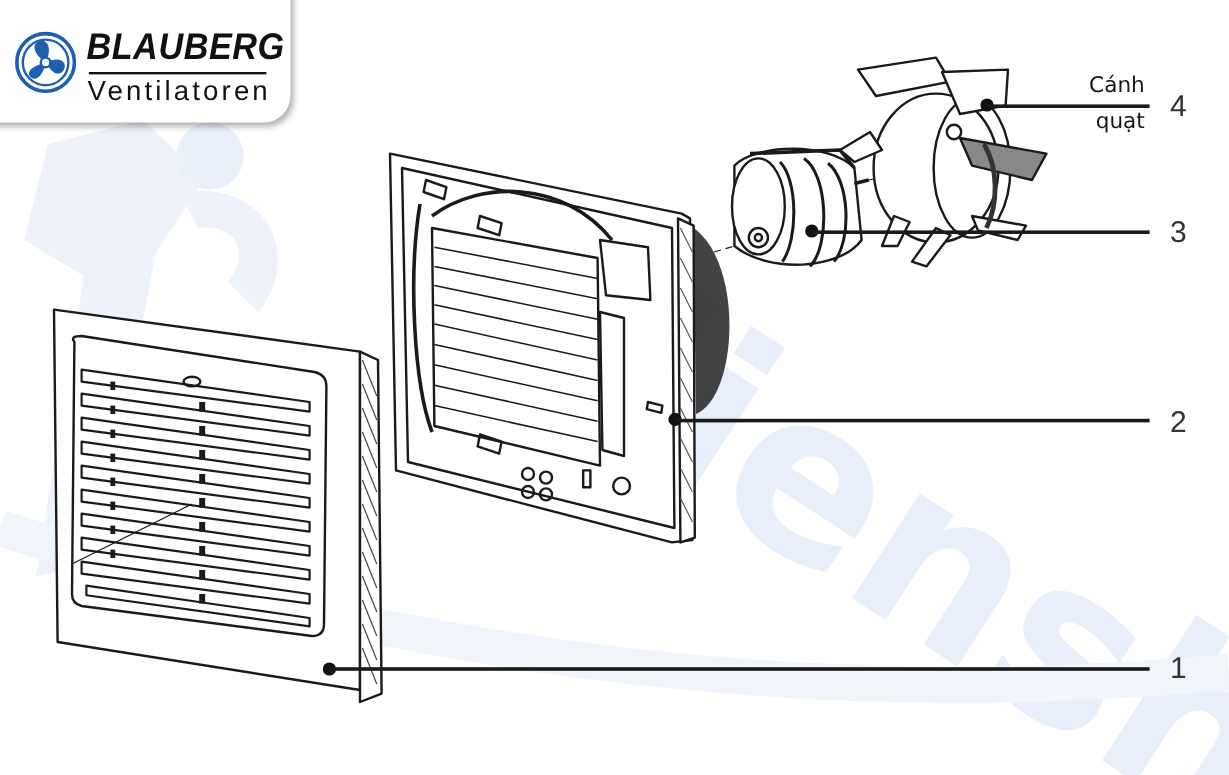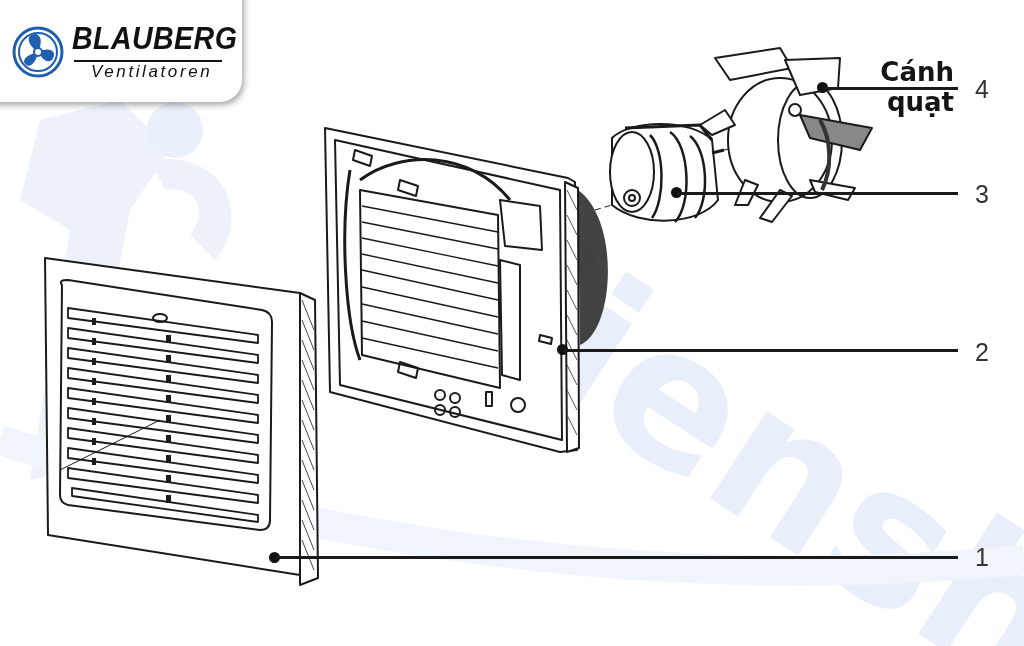--- a/index.html
+++ b/index.html
@@ -3,22 +3,22 @@
 <meta charset="utf-8">
 <style>
   html,body{margin:0;padding:0;background:#fff;}
   body{width:1024px;height:646px;position:relative;overflow:hidden;font-family:"Liberation Sans","DejaVu Sans",sans-serif;}
   .canvas{position:absolute;left:0;top:0;width:1024px;height:646px;}
   .watermark{position:absolute;left:0;top:0;width:1024px;height:646px;pointer-events:none;}
   .logo-card{position:absolute;left:-10px;top:-10px;width:252px;height:112px;background:#fff;border-radius:0 0 22px 0;box-shadow:2px 3px 6px rgba(0,0,0,0.35);}
   .logo-icon{position:absolute;left:12px;top:26px;width:52px;height:52px;}
   .brand{position:absolute;left:72px;top:22px;font-family:"Liberation Sans",sans-serif;font-weight:bold;font-style:italic;font-size:31px;letter-spacing:0.5px;color:#111;transform:scaleX(0.92);transform-origin:left;line-height:34px;}
   .brand-rule{position:absolute;left:74px;top:60px;width:148px;height:2px;background:#111;}
-  .sub{position:absolute;left:73px;top:62px;font-family:"Liberation Sans",sans-serif;font-style:italic;font-size:17px;letter-spacing:2.6px;color:#111;margin-left:18px;}
-  .label{position:absolute;font-family:"DejaVu Sans",sans-serif;font-weight:bold;color:#151515;font-size:26px;text-align:right;line-height:28px;}
+  .sub{position:absolute;left:73px;top:62px;font-family:"Liberation Sans",sans-serif;font-size:23px;letter-spacing:2.6px;color:#111;}
+  .label{position:absolute;font-family:"DejaVu Sans",sans-serif;font-weight:normal;color:#151515;font-size:18px;text-align:right;line-height:28px;}
   .num{position:absolute;font-family:"Liberation Sans",sans-serif;font-size:25px;color:#333;}
   .leader{position:absolute;height:3px;background:#1a1a1a;}
   .dot{position:absolute;width:11px;height:11px;border-radius:50%;background:#111;}
 </style>
 </head>
 <body>
 
 <div class="canvas">
 
   <svg class="watermark" viewBox="0 0 1024 646">

